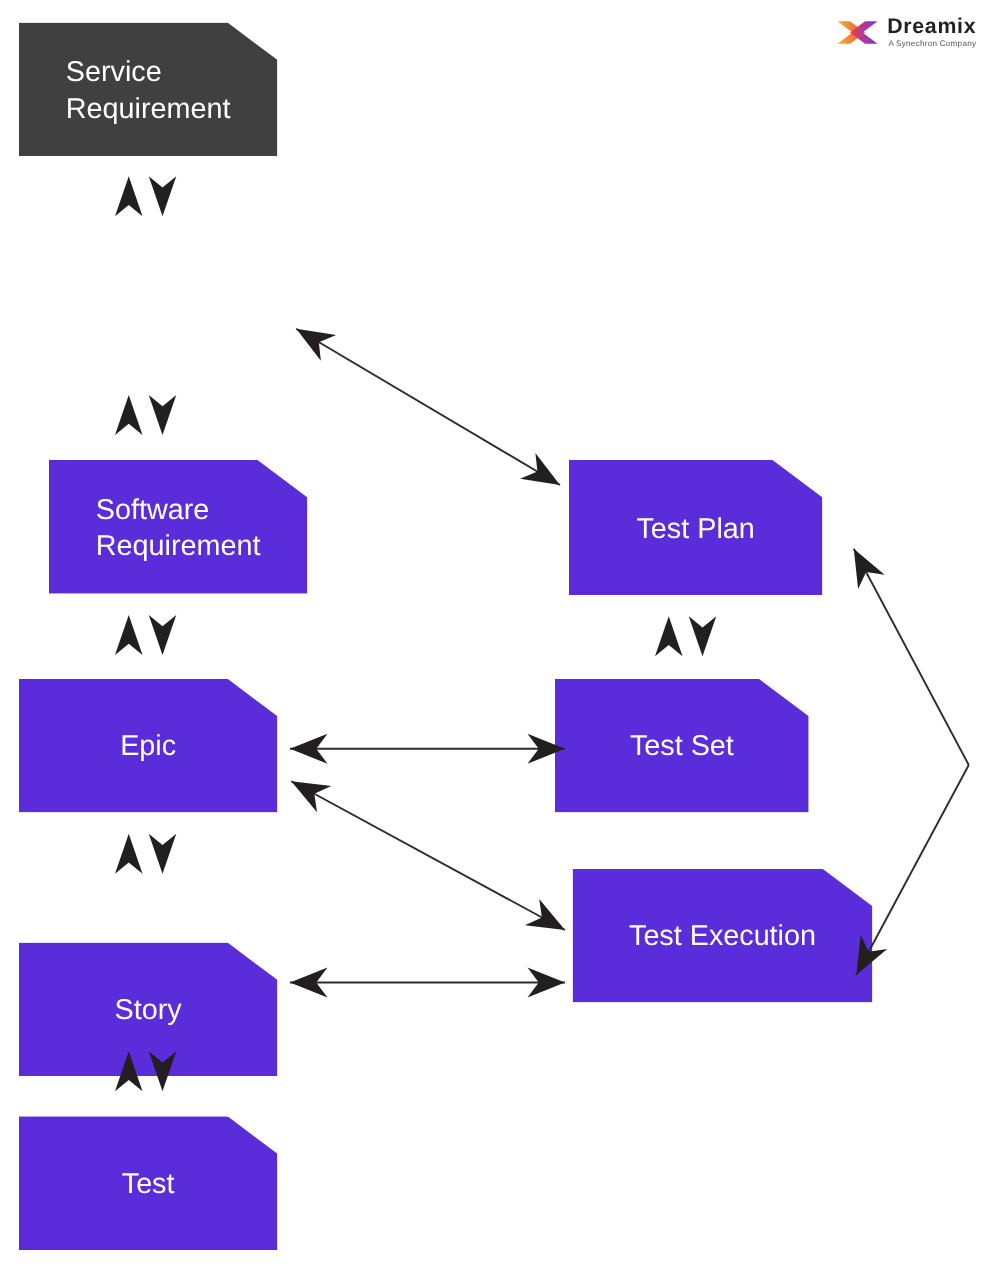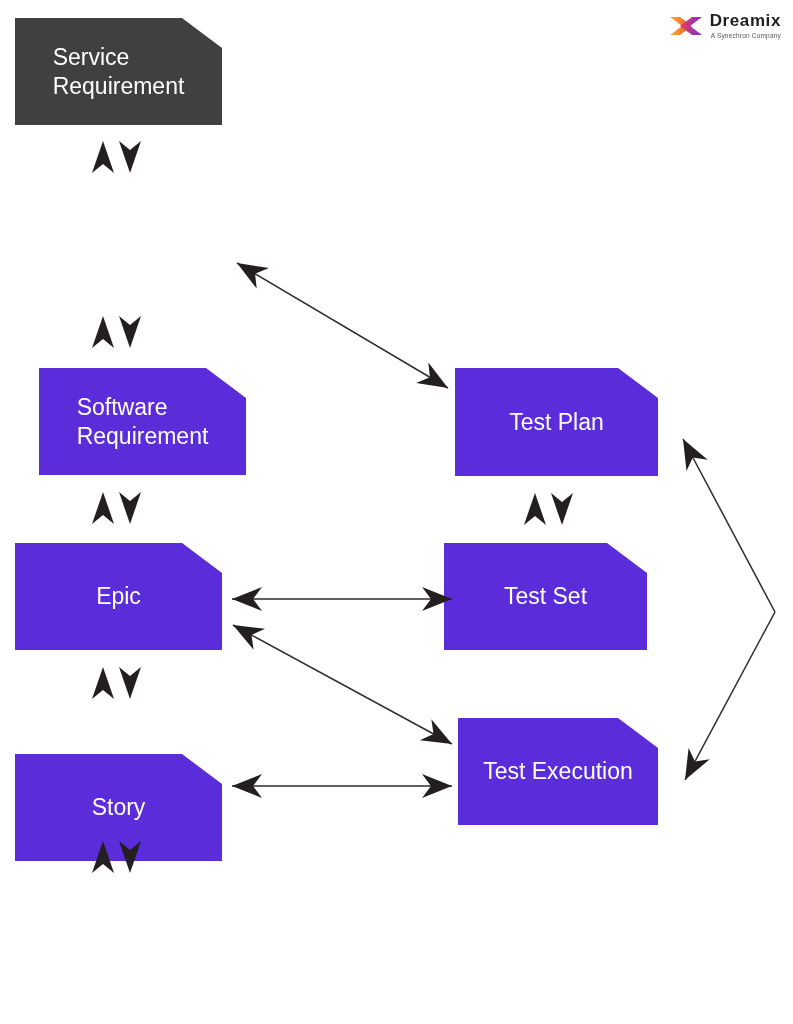--- a/index.html
+++ b/index.html
@@ -22,21 +22,21 @@
   .col-left .lbl{width:min-content;text-align:left;}
   .col-right .lbl{white-space:nowrap;text-align:center;}
   #n-service{left:15px;top:18px;width:207px;height:107px;}
   #n-system{left:15px;top:190px;width:207px;height:107px;}
   #n-software{left:15px;top:368px;width:207px;height:107px;margin-left:24px;}
   #n-epic{left:15px;top:543px;width:207px;height:107px;}
   #n-story{left:15px;top:718px;width:207px;height:107px;margin-top:36px;}
   #n-test{left:15px;top:893px;width:207px;height:107px;}
   #n-testplan{left:455px;top:368px;width:203px;height:108px;}
   #n-testset{left:444px;top:543px;width:203px;height:107px;}
-  #n-testexec{left:458px;top:718px;width:200px;height:107px;}
+  #n-testexec{left:458px;top:695px;width:240px;height:107px;}
   
   #connectors{position:absolute;left:0;top:0;pointer-events:none;}
 </style>
 </head>
 <body>
 
 <div class="canvas">
 
   <div class="logo">
     <svg width="34" height="24" viewBox="0 0 34 24">
@@ -63,20 +63,23 @@
     <span class="lbl">Service Requirement</span>
   </div>
   <div class="node col-left" id="n-software" style="background: rgb(91, 44, 217); color: rgb(255, 255, 255);">
     <span class="lbl">Software Requirement</span>
   </div>
   <div class="node col-left" id="n-epic" style="background: rgb(91, 44, 217); color: #ffffff;">
     <span class="lbl">Epic</span>
   </div>
   <div class="node col-left" id="n-story" style="background: rgb(91, 44, 217); color: rgb(255, 255, 255);">
     <span class="lbl">Story</span>
+  </div>
+  <div class="node col-left" id="n-test" style="background: rgb(91, 44, 217); color: rgb(255, 255, 255);">
+    <span class="lbl">Test</span>
   </div>
 
   <div class="node col-right" id="n-testplan" style="background: rgb(91, 44, 217); color: rgb(255, 255, 255);">
     <span class="lbl">Test Plan</span>
   </div>
   <div class="node col-right" id="n-testset" style="background: rgb(91, 44, 217); color: rgb(255, 255, 255);">
     <span class="lbl">Test Set</span>
   </div>
   <div class="node col-right" id="n-testexec" style="background: rgb(91, 44, 217); color: rgb(255, 255, 255);">
     <span class="lbl">Test Execution</span>

